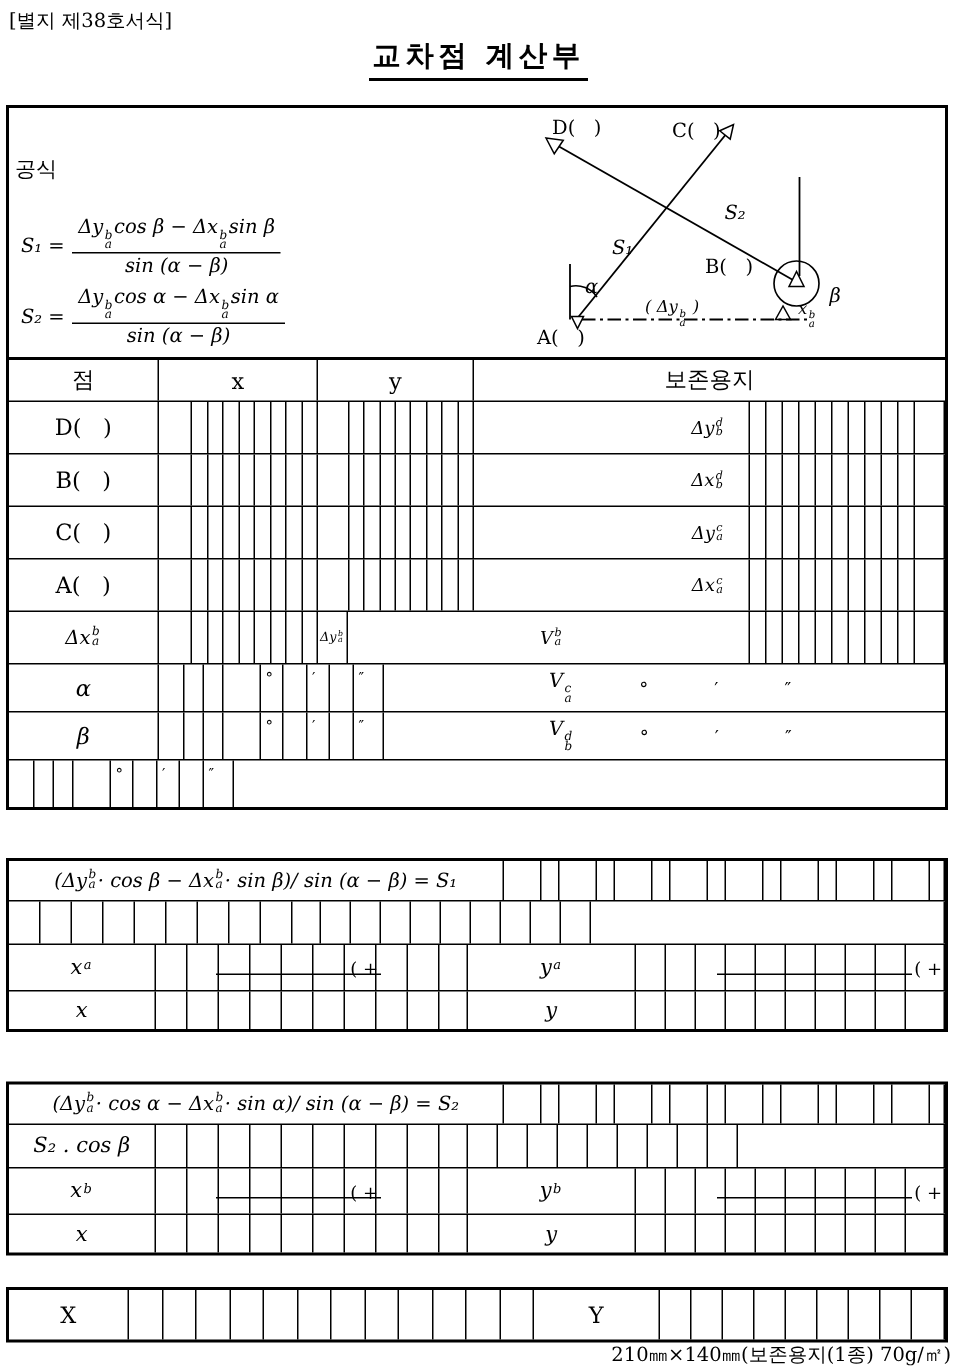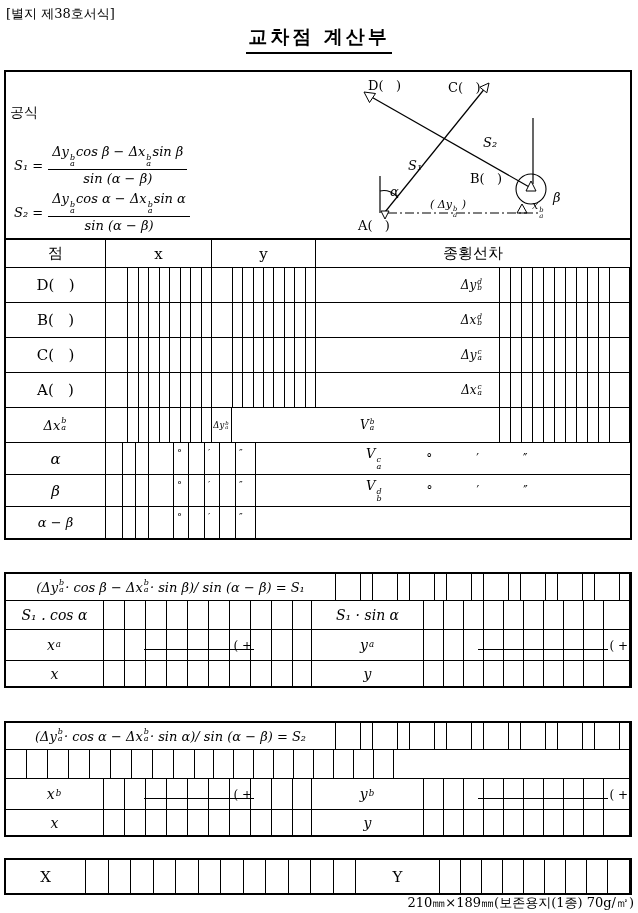--- a/index.html
+++ b/index.html
@@ -137,21 +137,21 @@
       <span class="dl dlsm dli" style="left:424px;top:126px">( Δy<span class="ss"><span class="sp">b</span><span class="sb">a</span></span> )</span>
       <span class="dl dlsm dli" style="left:526px;top:127px">x<span class="ss"><span class="sp">b</span><span class="sb">a</span></span></span>
     </div>
 
   </div>
 
   <div class="row hrow h28">
     <div class="lab w100">점</div>
     <div class="lab w106" style="border-right:1px solid #000">x</div>
     <div class="lab w104" style="border-right:1px solid #000">y</div>
-    <div class="lab fl" style="border-right:none">종횡선차</div>
+    <div class="lab fl" style="border-right:none">보존용지</div>
   </div>
 
   <div class="row h35">
     <div class="lab w100 plab">D(   )</div>
     <div class="zone w106">
         <div class="c" style="flex: 1 1 0px;"></div>
         <div class="c" style="width: 10.5px;"></div>
         <div class="c" style="width: 10.5px;"></div>
         <div class="c" style="width: 10.5px;"></div>
         <div class="c" style="width: 10.5px;"></div>
@@ -406,21 +406,20 @@
       <span>V<span class="ss">
             <span class="sp">d</span>
             <span class="sb">b</span>
           </span></span>
       <span class="vm">°</span>
       <span class="vm">′</span>
       <span class="vm">″</span>
     </div>
   </div>
   <div class="row h31">
-    <div class="lab w100 ilab" style="font-size:13px">α − β</div>
     <div class="zone w150">
       <div class="c" style="width:17px"></div>
       <div class="c" style="width:13px"></div>
       <div class="c" style="width:13px"></div>
       <div class="c" style="width:25px"></div>
       <div class="c" style="width:15px">
           <span class="dm">°</span>
         </div>
       <div class="c" style="width:16px"></div>
       <div class="c" style="width:15px">
@@ -457,34 +456,32 @@
         <div class="c" style="width: 12px;"></div>
         <div class="c" style="width: 25px;"></div>
         <div class="c" style="width: 12px;"></div>
         <div class="c" style="width: 25px;"></div>
         <div class="c" style="width: 12px;"></div>
         <div class="c" style="width: 25px;"></div>
         <div class="c" style="flex: 1 1 0px;"></div>
       </div>
   </div>
   <div class="row h29">
-    <div class="lab w98 mathlab">S₁ . cos α</div>
     <div class="zone w208">
         <div class="c" style="width: 21px;"></div>
         <div class="c" style="width: 21px;"></div>
         <div class="c" style="width: 21px;"></div>
         <div class="c" style="width: 21px;"></div>
         <div class="c" style="width: 21px;"></div>
         <div class="c" style="width: 21px;"></div>
         <div class="c" style="width: 21px;"></div>
         <div class="c" style="width: 21px;"></div>
         <div class="c" style="width: 21px;"></div>
         <div class="c" style="flex: 1 1 0px;"></div>
       </div>
-    <div class="lab w112 mathlab" style="border-right:1px solid #000">S₁ · sin α</div>
     <div class="zone fl">
         <div class="c" style="width: 20px;"></div>
         <div class="c" style="width: 20px;"></div>
         <div class="c" style="width: 20px;"></div>
         <div class="c" style="width: 20px;"></div>
         <div class="c" style="width: 20px;"></div>
         <div class="c" style="width: 20px;"></div>
         <div class="c" style="width: 20px;"></div>
         <div class="c" style="width: 20px;"></div>
         <div class="c" style="width: 20px;"></div>
@@ -575,20 +572,21 @@
         <div class="c" style="width: 12px;"></div>
         <div class="c" style="width: 25px;"></div>
         <div class="c" style="width: 12px;"></div>
         <div class="c" style="width: 25px;"></div>
         <div class="c" style="width: 12px;"></div>
         <div class="c" style="width: 25px;"></div>
         <div class="c" style="flex: 1 1 0px;"></div>
       </div>
   </div>
   <div class="row h29">
+    <div class="lab w98 mathlab">S₂ . cos β</div>
     <div class="zone w208">
         <div class="c" style="width: 21px;"></div>
         <div class="c" style="width: 21px;"></div>
         <div class="c" style="width: 21px;"></div>
         <div class="c" style="width: 21px;"></div>
         <div class="c" style="width: 21px;"></div>
         <div class="c" style="width: 21px;"></div>
         <div class="c" style="width: 21px;"></div>
         <div class="c" style="width: 21px;"></div>
         <div class="c" style="width: 21px;"></div>
@@ -694,13 +692,13 @@
         <div class="c" style="width: 21px;"></div>
         <div class="c" style="width: 21px;"></div>
         <div class="c" style="width: 21px;"></div>
         <div class="c" style="width: 21px;"></div>
         <div class="c" style="width: 21px;"></div>
         <div class="c" style="flex: 1 1 0px;"></div>
       </div>
   </div>
 </div>
 
-<div class="footer">210㎜×189㎜(보존용지(1종) 70g/㎡)</div>
+<div class="footer">210㎜×140㎜(보존용지(1종) 70g/㎡)</div>
 
 </body></html>

